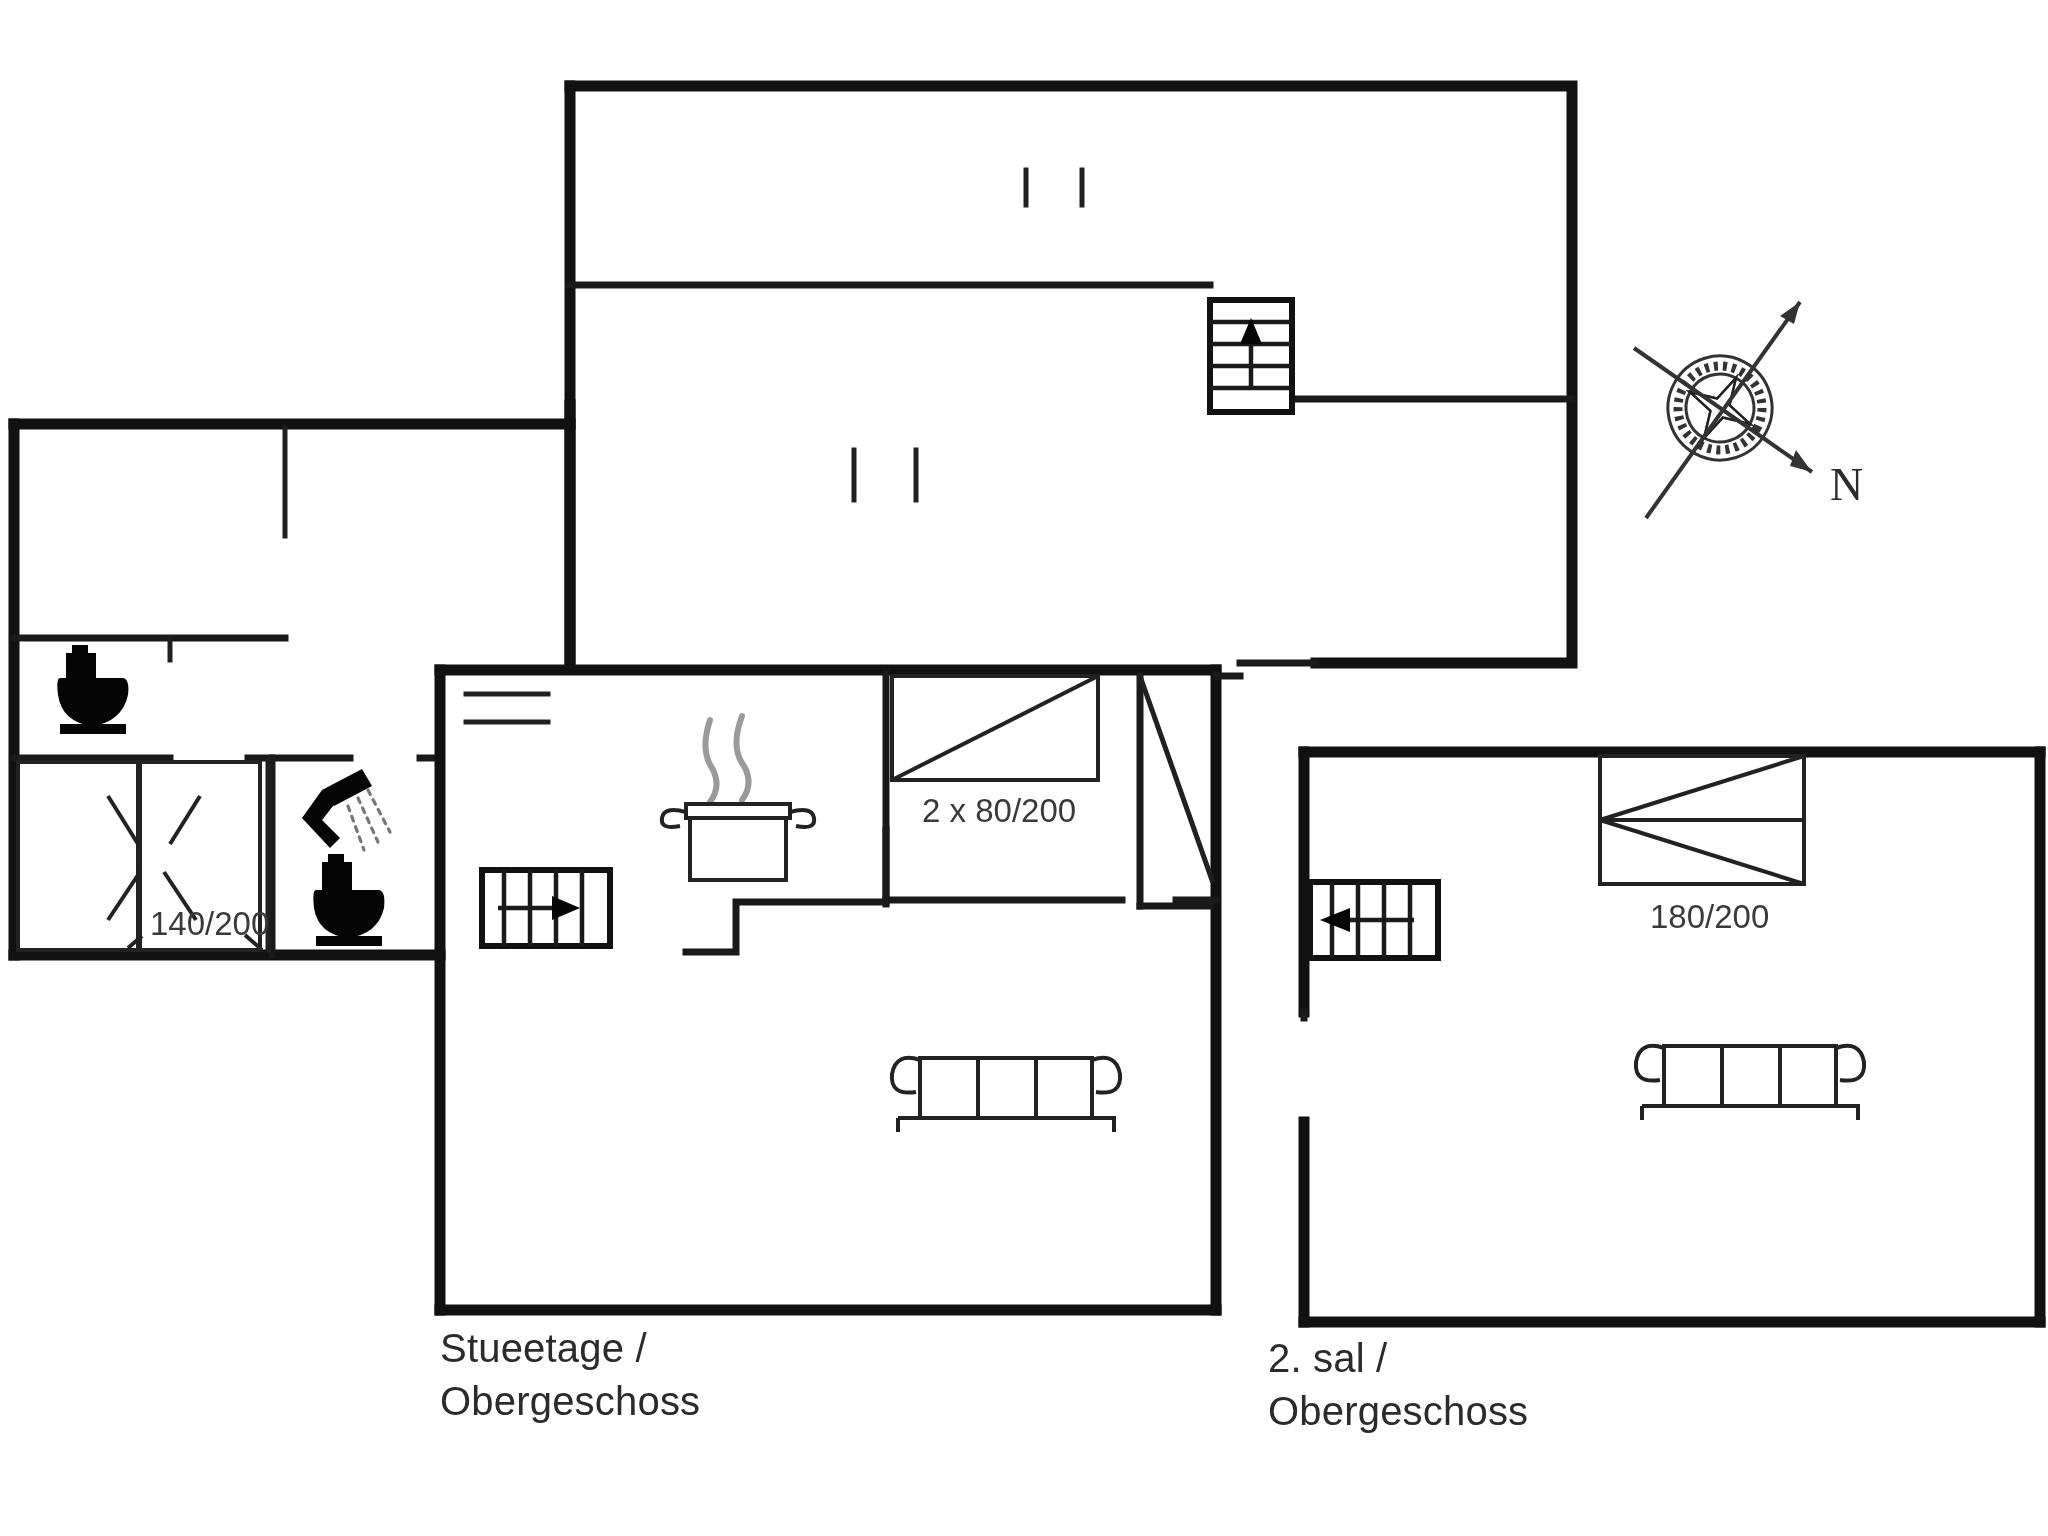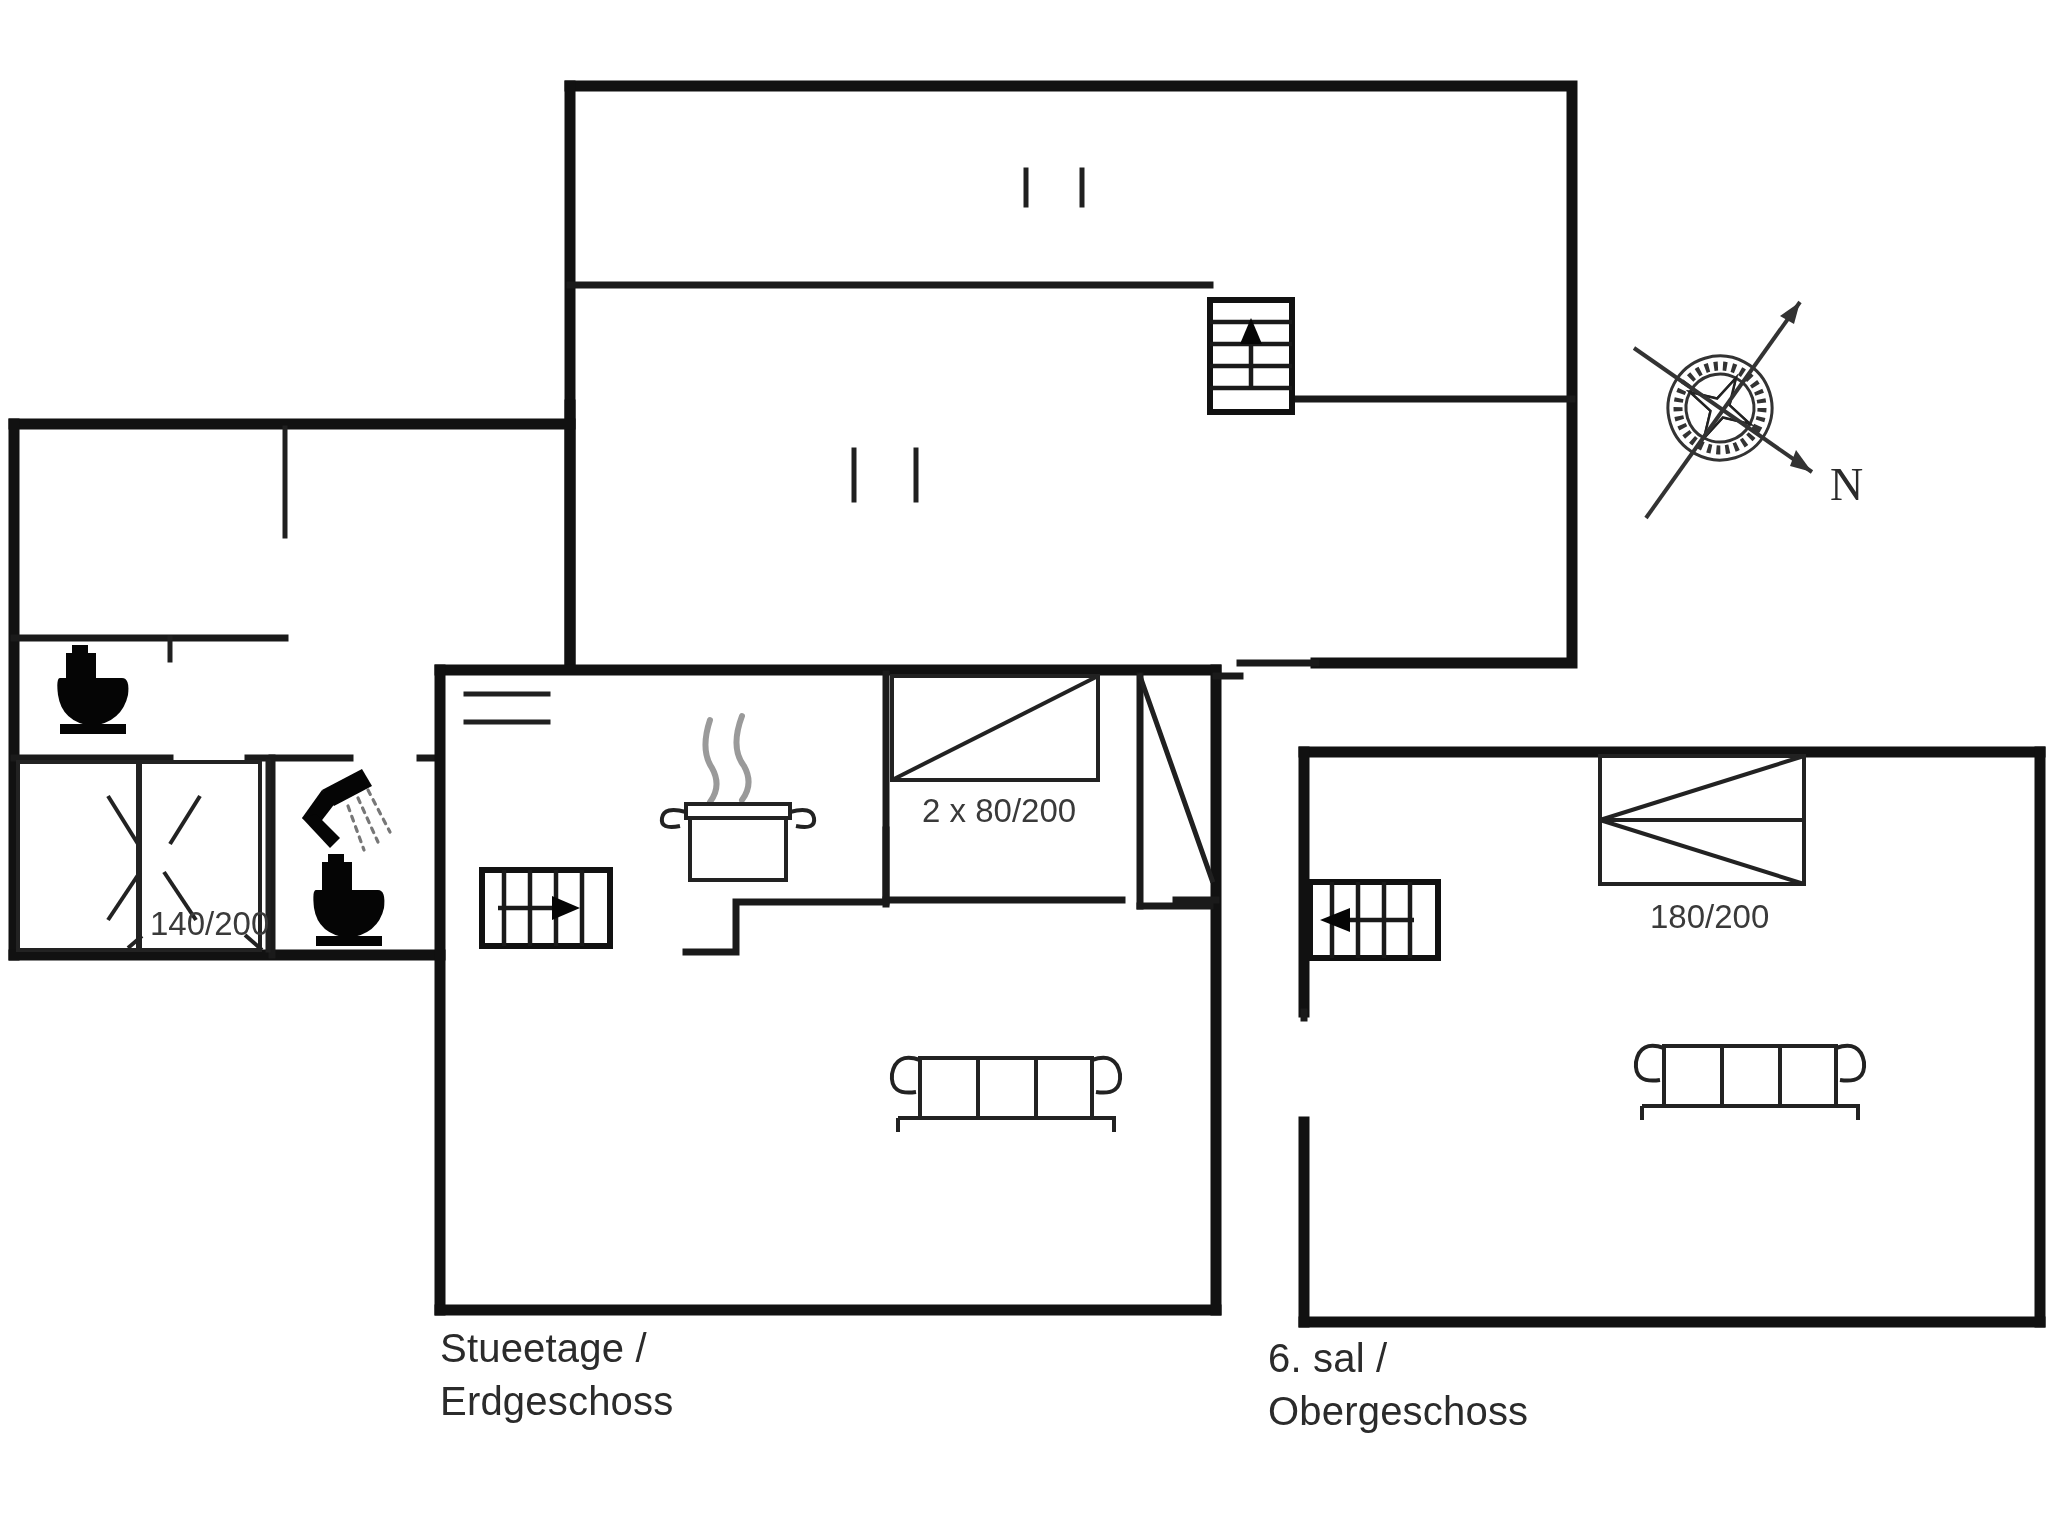--- a/index.html
+++ b/index.html
@@ -214,17 +214,17 @@
       <path d="M-86,-60 L92,64" stroke="#333333" stroke-width="4" fill="none"></path>
       <polygon points="92,64 70,58 76,42" fill="#333333"></polygon>
       <path d="M-74,110 L80,-106" stroke="#333333" stroke-width="4" fill="none"></path>
       <polygon points="80,-106 74,-84 60,-92" fill="#333333"></polygon>
       <text class="compass-n" x="110" y="92">N</text>
     </g>
 
   </svg>
 
   <div class="floor-label" id="label-ground">Stueetage /
-Erdgeschoss</div>
-  <div class="floor-label" id="label-upper">6. sal /
 Obergeschoss</div>
+  <div class="floor-label" id="label-upper">2. sal /
+Obergeschoss</div>
 
 </div>
 
 </body></html>

